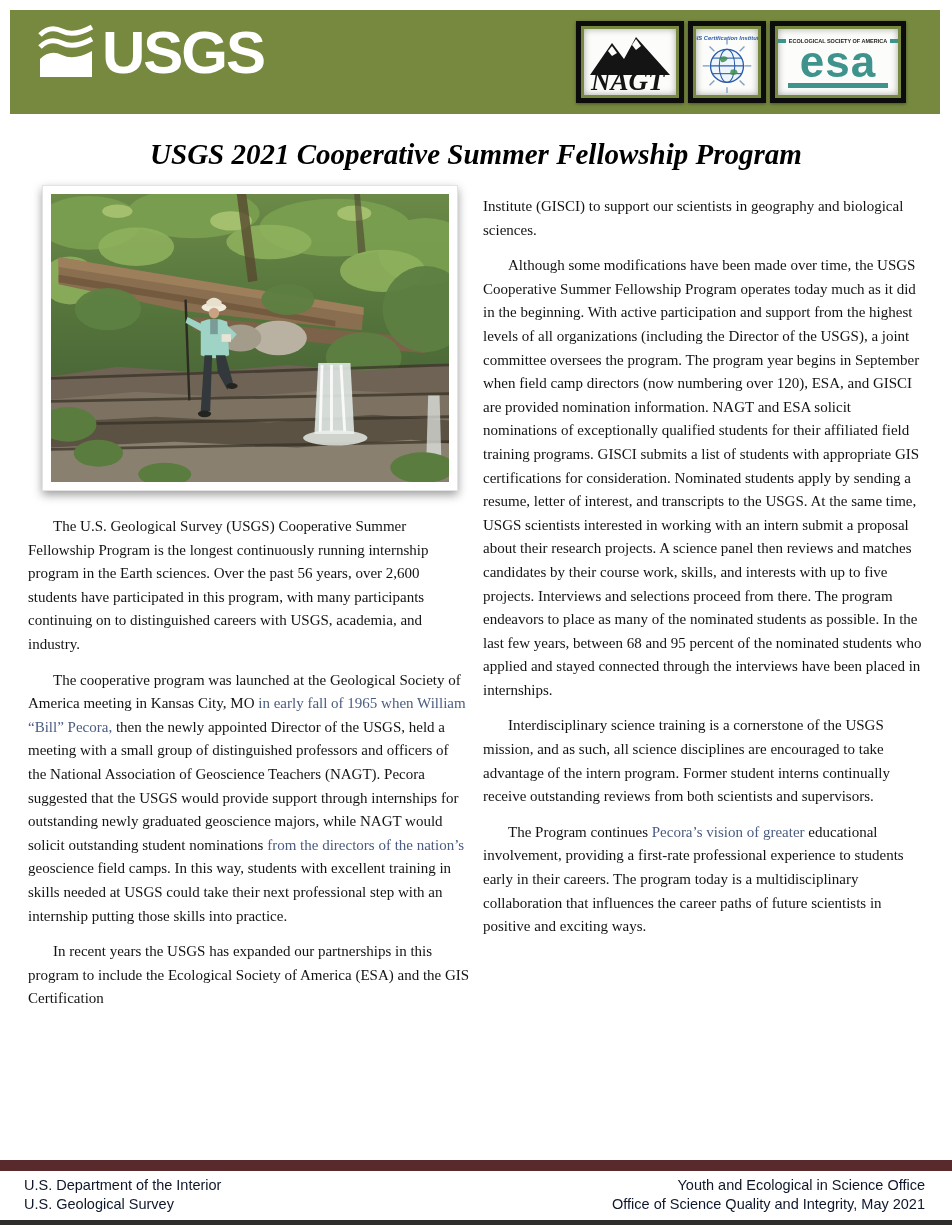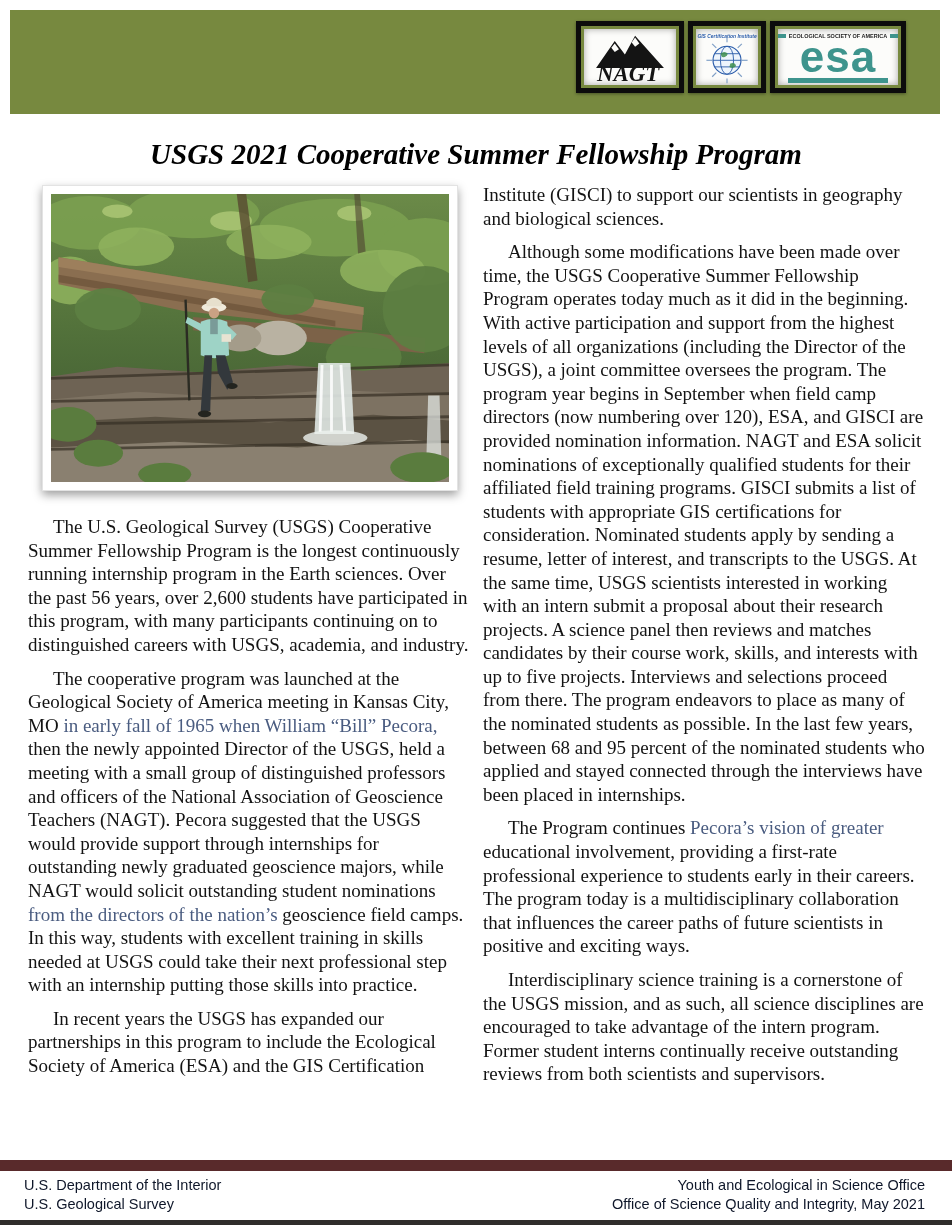--- a/index.html
+++ b/index.html
@@ -12,21 +12,21 @@
   .usgs-logo{position:absolute;left:28px;top:13px;display:flex;flex-direction:column;}
   .usgs-row{display:flex;align-items:center;gap:8px;}
   .usgs-wordmark{
     font-family:"Liberation Sans", sans-serif;font-weight:bold;font-size:60px;
     color:#ffffff;line-height:0.88;letter-spacing:-2px;
   }
   .usgs-tagline{
     font-family:"Liberation Sans", sans-serif;font-style:italic;font-weight:bold;
     font-size:18px;color:#ffffff;margin-top:3px;margin-left:2px;
   }
-  .logo-row{position:absolute;right:34px;top:11px;height:72px;display:flex;gap:4px;align-items:stretch;}
+  .logo-row{position:absolute;right:34px;top:11px;height:82px;display:flex;gap:4px;align-items:stretch;}
   .logo-frame{background:#0c0c0c;padding:5px;box-sizing:border-box;display:flex;box-shadow:0 1px 3px rgba(0,0,0,0.4);}
   .logo-inner{
     border:3px solid #77893F;background:#fcfcfa;flex:1;display:flex;flex-direction:column;
     align-items:center;justify-content:center;position:relative;
     box-shadow:inset 0 0 7px rgba(0,0,0,0.35);overflow:hidden;
   }
   .frame-nagt{width:108px;}
   .frame-gisci{width:78px;}
   .frame-esa{width:136px;}
   .esa-top{display:flex;align-items:center;gap:3px;margin-top:2px;}
@@ -40,38 +40,48 @@
     font-size:29px;font-weight:bold;color:#000;font-style:italic;
   }
   
   .content{position:absolute;top:183px;left:28px;width:897px;display:flex;gap:13px;}
   .col{width:442px;}
   .photo-frame{
     margin:2px 12px 24px 14px;background:#ffffff;border:1px solid #e3e3e3;
     box-shadow:0 4px 9px rgba(0,0,0,0.38);padding:8px;
   }
   .photo-frame svg{display:block;width:100%;height:288px;}
-  .para{margin:0 0 10px 0;font-size:19px;line-height:23.6px;text-align:left;}
+  .para{margin:12px 0 10px 0;font-size:15px;line-height:23.6px;text-align:left;}
   .para.indent{text-indent:25px;}
   .linktext{color:#4A5C80;}
   
   .footer-rule{position:absolute;top:1160px;left:0;width:952px;height:11px;background:#592A2B;}
   .footer-left,.footer-right{
     position:absolute;top:1176px;font-family:"Liberation Sans", sans-serif;
     font-size:14.5px;line-height:19px;color:#0f172a;
   }
   .footer-left{left:24px;text-align:left;}
   .footer-right{right:27px;text-align:right;}
   .bottom-bar{position:absolute;top:1220px;left:0;width:952px;height:5px;background:#2F2D2B;}
 </style>
 </head>
 <body>
 
 <div class="header-bar">
   <div class="usgs-logo">
+    <div class="usgs-row">
+      <span>
+        <svg width="56" height="56" viewBox="0 0 56 56" aria-hidden="true">
+          <path d="M2,36 Q12,26 24,32 T54,28 L54,54 L2,54 Z" fill="#ffffff"></path>
+          <path d="M2,24 Q12,14 24,20 T54,16" stroke="#ffffff" stroke-width="5" fill="none"></path>
+          <path d="M2,12 Q12,2 24,8 T54,4" stroke="#ffffff" stroke-width="5" fill="none"></path>
+        </svg>
+      </span>
+      <span class="usgs-wordmark">USGS</span>
+    </div>
   </div>
 
   <div class="logo-row">
 
     <div class="logo-frame frame-nagt">
       <div class="logo-inner">
         <svg width="92" height="66" viewBox="0 0 92 66">
           <path d="M6,46 L28,14 L40,30 L52,8 L86,46 Z" fill="#141414"></path>
           <path d="M24,22 L28,17 L33,24 L28,27 Z" fill="#fcfcfa"></path>
           <path d="M48,16 L52,10 L57,17 L52,21 Z" fill="#fcfcfa"></path>
@@ -213,22 +223,22 @@
         <p class="para indent"><span>The U.S. Geological Survey (USGS) Cooperative Summer Fellowship Program is the longest continuously running internship program in the Earth sciences. Over the past 56 years, over 2,600 students have participated in this program, with many participants continuing on to distinguished careers with USGS, academia, and industry.</span></p>
         <p class="para indent"><span>The cooperative program was launched at the Geological Society of America meeting in Kansas City, MO </span><span class="linktext">in early fall of 1965 when William “Bill” Pecora,</span><span> then the newly appointed Director of the USGS, held a meeting with a small group of distinguished professors and officers of the National Association of Geoscience Teachers (NAGT). Pecora suggested that the USGS would provide support through internships for outstanding newly graduated geoscience majors, while NAGT would solicit outstanding student nominations </span><span class="linktext">from the directors of the nation’s</span><span> geoscience field camps. In this way, students with excellent training in skills needed at USGS could take their next professional step with an internship putting those skills into practice.</span></p>
         <p class="para indent"><span>In recent years the USGS has expanded our partnerships in this program to include the Ecological Society of America (ESA) and the GIS Certification</span></p>
       </div>
   </div>
 
   <div class="col">
     <div>
         <p class="para"><span>Institute (GISCI) to support our scientists in geography and biological sciences.</span></p>
         <p class="para indent"><span>Although some modifications have been made over time, the USGS Cooperative Summer Fellowship Program operates today much as it did in the beginning. With active participation and support from the highest levels of all organizations (including the Director of the USGS), a joint committee oversees the program. The program year begins in September when field camp directors (now numbering over 120), ESA, and GISCI are provided nomination information. NAGT and ESA solicit nominations of exceptionally qualified students for their affiliated field training programs. GISCI submits a list of students with appropriate GIS certifications for consideration. Nominated students apply by sending a resume, letter of interest, and transcripts to the USGS. At the same time, USGS scientists interested in working with an intern submit a proposal about their research projects. A science panel then reviews and matches candidates by their course work, skills, and interests with up to five projects. Interviews and selections proceed from there. The program endeavors to place as many of the nominated students as possible. In the last few years, between 68 and 95 percent of the nominated students who applied and stayed connected through the interviews have been placed in internships.</span></p>
+        <p class="para indent"><span>Interdisciplinary science training is a cornerstone of the USGS mission, and as such, all science disciplines are encouraged to take advantage of the intern program. Former student interns continually receive outstanding reviews from both scientists and supervisors.</span></p>
         <p class="para indent"><span>The Program continues </span><span class="linktext">Pecora’s vision of greater</span><span> educational involvement, providing a first-rate professional experience to students early in their careers. The program today is a multidisciplinary collaboration that influences the career paths of future scientists in positive and exciting ways.</span></p>
-        <p class="para indent"><span>Interdisciplinary science training is a cornerstone of the USGS mission, and as such, all science disciplines are encouraged to take advantage of the intern program. Former student interns continually receive outstanding reviews from both scientists and supervisors.</span></p>
       </div>
   </div>
 </div>
 
 <div class="footer-rule"></div>
 <div class="footer-left">
   <div>U.S. Department of the Interior</div>
   <div>U.S. Geological Survey</div>
 </div>
 <div class="footer-right">

